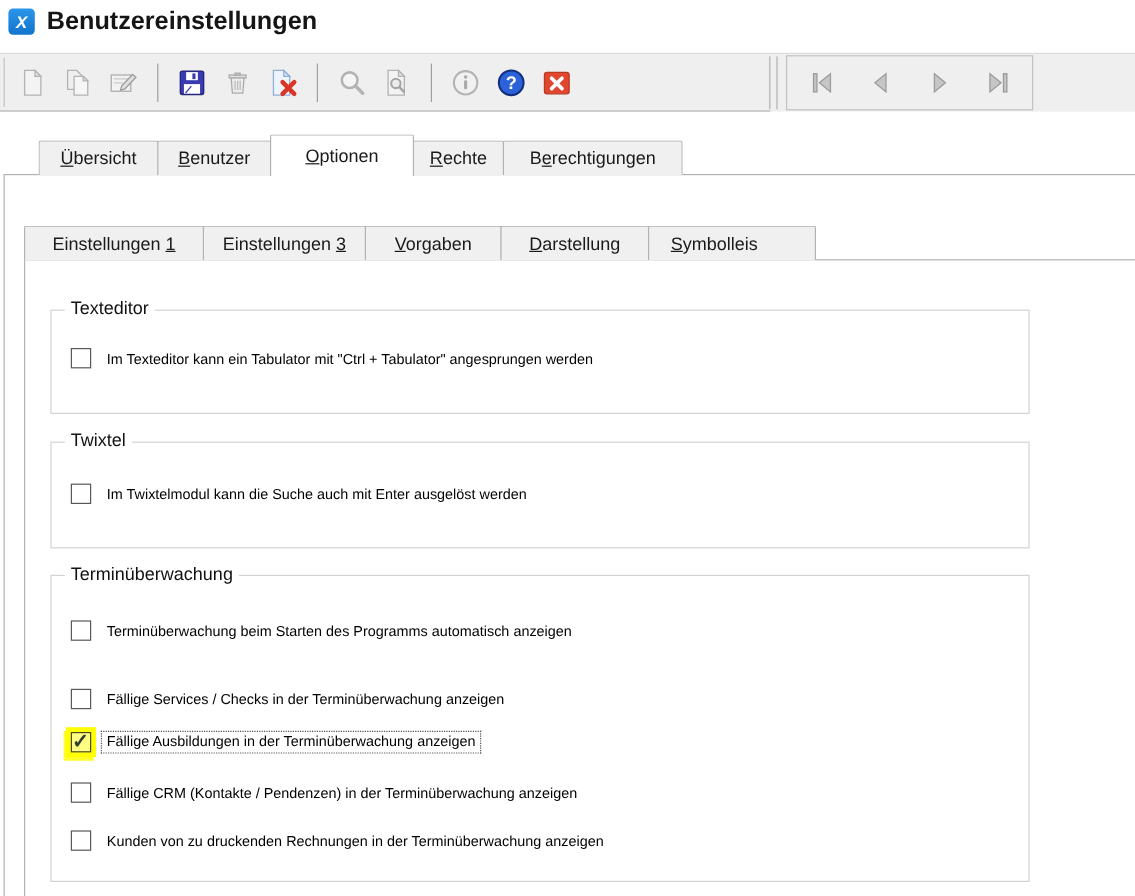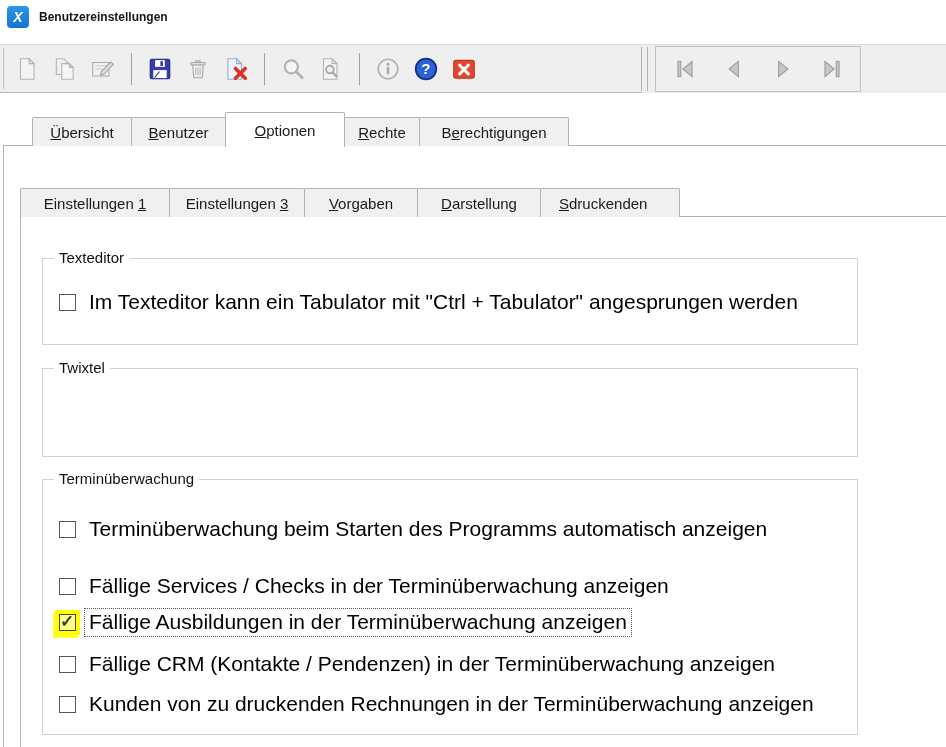--- a/index.html
+++ b/index.html
@@ -8,21 +8,21 @@
     font-family:"Liberation Sans",sans-serif;color:#1a1a1a;
   }
   
   .titlebar{position:absolute;top:6px;left:7px;display:flex;align-items:center;gap:10px;}
   .app-icon{
     width:22px;height:22px;border-radius:4px;
     background:linear-gradient(180deg,#2b96ea,#1273cd);
     color:#fff;font-weight:bold;font-style:italic;font-size:14px;
     display:flex;align-items:center;justify-content:center;
   }
-  .win-title{font-size:12px;font-weight:600;color:#151515;}
+  .win-title{font-size:21px;font-weight:600;color:#151515;}
   
   .toolbar{position:absolute;top:44px;left:0;width:946px;height:48px;background:#efefef;border-top:1px solid #dcdcdc;}
   .tb-main{position:absolute;left:0;top:1px;height:46px;width:642px;border-bottom:1px solid #b5b5b5;display:flex;align-items:center;}
   .tb-main::before{content:"";position:absolute;left:3px;top:2px;bottom:3px;width:1px;background:#c2c2c2;}
   .tb-btn{width:34px;height:34px;display:flex;align-items:center;justify-content:center;margin:0 2px;cursor:pointer;}
   .tb-btn.disabled{cursor:default;}
   .tb-sep{width:1px;height:32px;background:#9f9f9f;margin:0 9px;flex:none;}
   .tb-grip{position:absolute;left:641px;top:2px;height:44px;width:5px;border-left:1px solid #b0b0b0;border-right:1px solid #b0b0b0;}
   .tb-nav{position:absolute;left:655px;top:1px;width:206px;height:46px;border:1px solid #c2c2c2;background:#efefef;
     display:flex;align-items:center;justify-content:space-around;box-sizing:border-box;padding:0 4px;}
@@ -46,21 +46,21 @@
   .group{position:absolute;left:21px;width:816px;border:1px solid #d2d2d2;box-sizing:border-box;background:#fff;}
   .group-label{position:absolute;top:-10px;left:11px;background:#fff;padding:0 5px;font-size:15px;color:#111;}
   .g1{top:41px;height:87px;}
   .g2{top:151px;height:89px;}
   .g3{top:262px;height:256px;}
   
   .row{position:absolute;left:16px;display:flex;align-items:center;gap:13px;}
   .cb{width:15px;height:15px;border:1px solid #585858;background:#fff;flex:none;position:relative;}
   .cb.checked{background:#ffff85;border-color:#4c4c20;box-shadow:0 0 0 4px #ffff00, -2px 3px 0 4px #ffff2e;}
   .cb.checked::after{content:"✓";position:absolute;left:0px;top:-4px;font-size:17px;font-weight:bold;color:#34402e;}
-  .cb-label{font-size:21px;color:#000;}
+  .cb-label{font-size:12px;color:#000;}
   .cb-label.focused{border:1px dotted #555;padding:1px 4px 2px 4px;margin:-2px -5px;}
   
   svg{display:block;}
 </style>
 </head>
 <body>
 
 <div id="root">
 
   <div class="titlebar">
@@ -206,36 +206,40 @@
     <div class="tab" style="width:136px">
       <span><span>Einstellungen </span><span class="key">3</span><span></span></span>
     </div>
     <div class="tab" style="width:114px">
       <span><span></span><span class="key">V</span><span>orgaben</span></span>
     </div>
     <div class="tab" style="width:124px">
       <span><span></span><span class="key">D</span><span>arstellung</span></span>
     </div>
     <div class="tab" style="width:140px;justify-content:flex-start;padding-left:18px">
-      <span><span></span><span class="key">S</span><span>druckenden</span></span>
+      <span><span></span><span class="key">S</span><span>ymbolleis</span></span>
     </div>
   </div>
 
   <div class="page-sub">
 
     <div class="group g1">
       <span class="group-label">Texteditor</span>
       <div class="row" style="top:31px">
         <span class="cb"></span>
         <span class="cb-label">Im Texteditor kann ein Tabulator mit "Ctrl + Tabulator" angesprungen werden</span>
       </div>
     </div>
 
     <div class="group g2">
       <span class="group-label">Twixtel</span>
+      <div class="row" style="top:34px">
+        <span class="cb"></span>
+        <span class="cb-label">Im Twixtelmodul kann die Suche auch mit Enter ausgelöst werden</span>
+      </div>
     </div>
 
     <div class="group g3">
       <span class="group-label">Terminüberwachung</span>
       <div class="row" style="top:37px">
         <span class="cb"></span>
         <span class="cb-label">Terminüberwachung beim Starten des Programms automatisch anzeigen</span>
       </div>
       <div class="row" style="top:94px">
         <span class="cb"></span>

